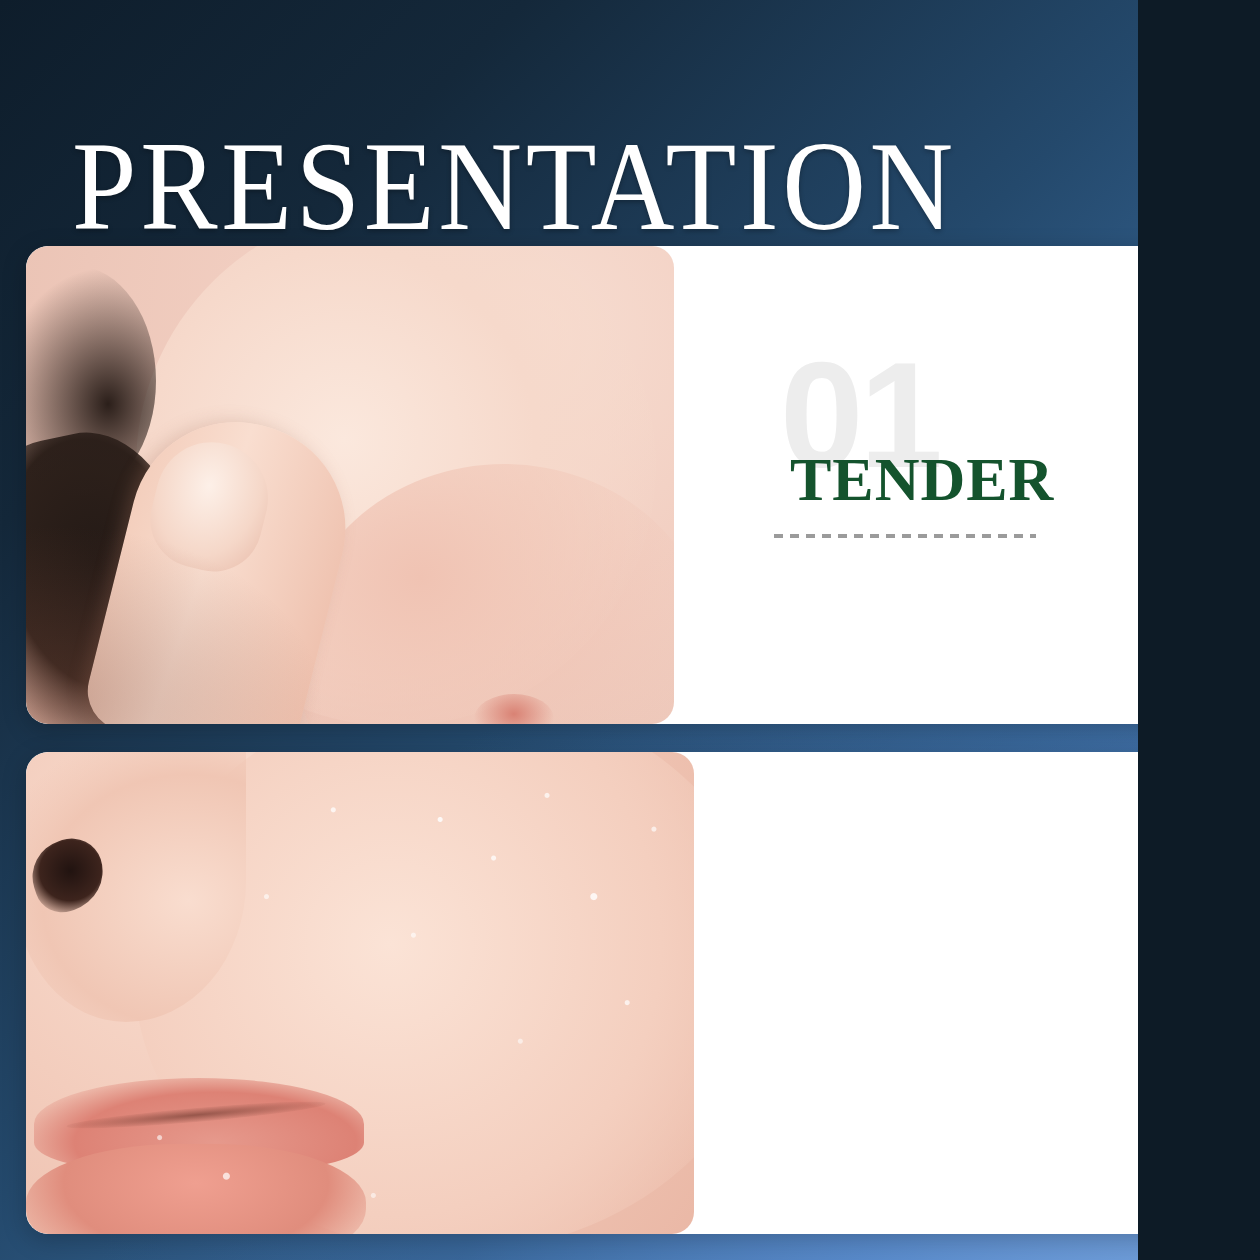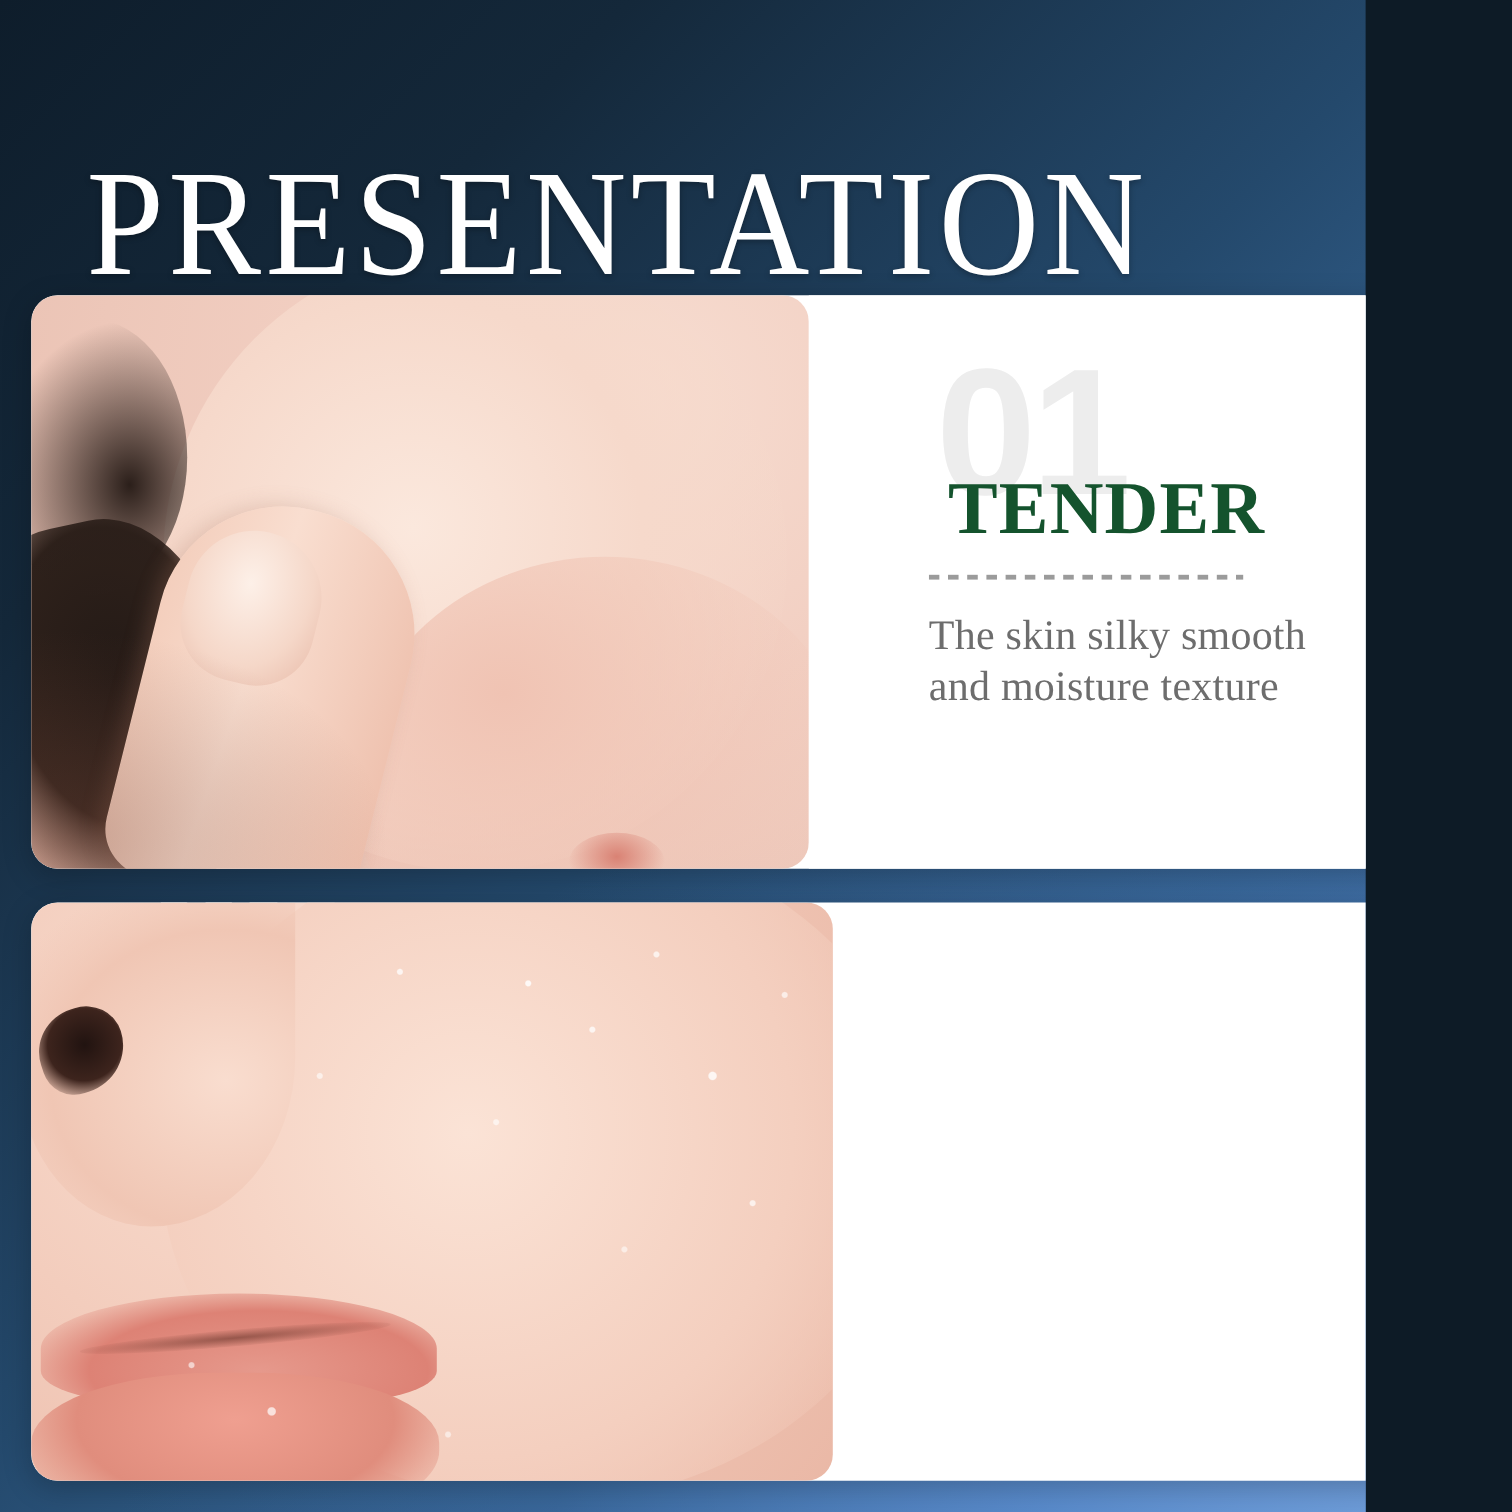--- a/index.html
+++ b/index.html
@@ -285,22 +285,20 @@
       <div class="p1-nail"></div>
       <div class="p1-lip"></div>
       <div class="p1-shadow"></div>
     </div>
 
     <div class="panel panel-one">
       <div class="panel-inner">
         <div class="watermark">01</div>
         <div class="heading">TENDER</div>
         <div class="divider"></div>
-        <div class="body-text">The skin silky smooth
-and moisture texture</div>
       </div>
     </div>
 
   </div>
 
   <div class="card card-two">
 
     <div class="panel panel-two">
       <div class="panel-inner">
         <div class="watermark">02</div>

